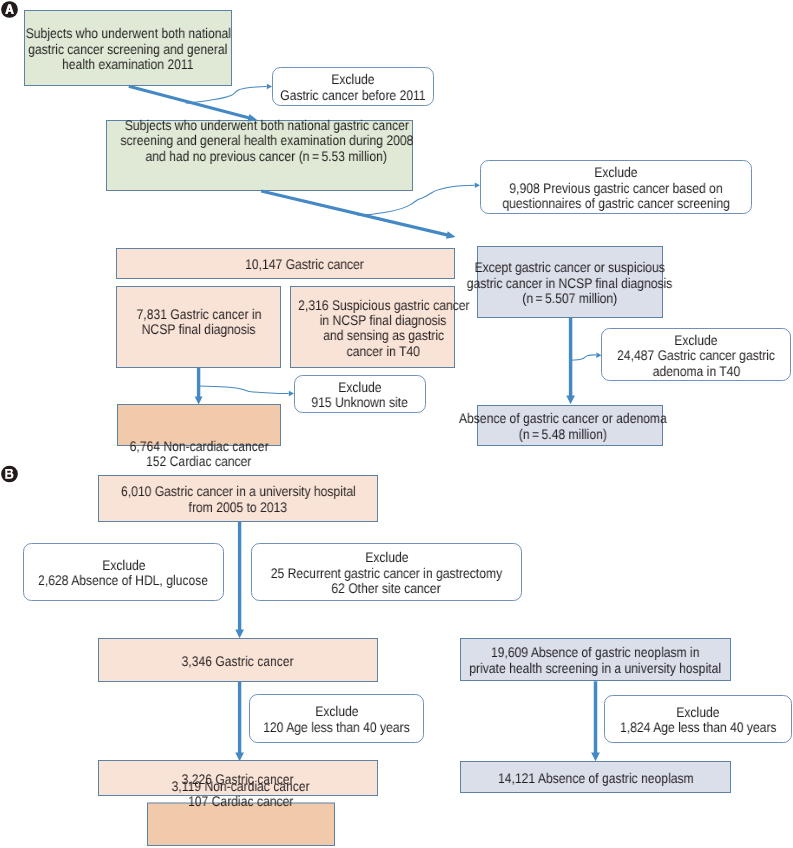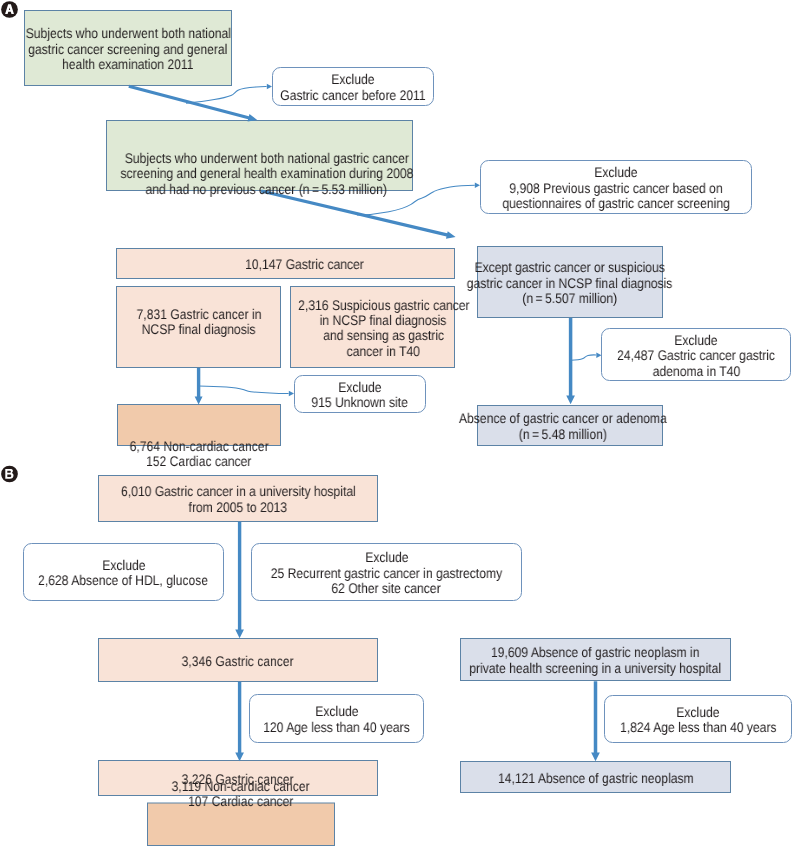--- a/index.html
+++ b/index.html
@@ -79,21 +79,21 @@
   <div id="labels">
     <div class="boxtext" style="left: 24px; top: 10px; width: 208px; height: 76px;">
       <span>Subjects who underwent both national</span>
       <span>gastric cancer screening and general</span>
       <span>health examination 2011</span>
     </div>
     <div class="boxtext" style="left: 272px; top: 67px; width: 162px; height: 39px;">
       <span>Exclude</span>
       <span>Gastric cancer before 2011</span>
     </div>
-    <div class="boxtext" style="left: 106px; top: 137px; width: 307px; height: 71px; padding-left: 14px;">
+    <div class="boxtext" style="left: 106px; top: 104px; width: 307px; height: 71px; padding-left: 14px;">
       <span>Subjects who underwent both national gastric cancer</span>
       <span>screening and general health examination during 2008</span>
       <span>and had no previous cancer (n = 5.53 million)</span>
     </div>
     <div class="boxtext" style="left: 480px; top: 160px; width: 272px; height: 54px;">
       <span>Exclude</span>
       <span>9,908 Previous gastric cancer based on</span>
       <span>questionnaires of gastric cancer screening</span>
     </div>
     <div class="boxtext" style="left: 116px; top: 248px; width: 339px; height: 31px; padding-left: 38px;">

